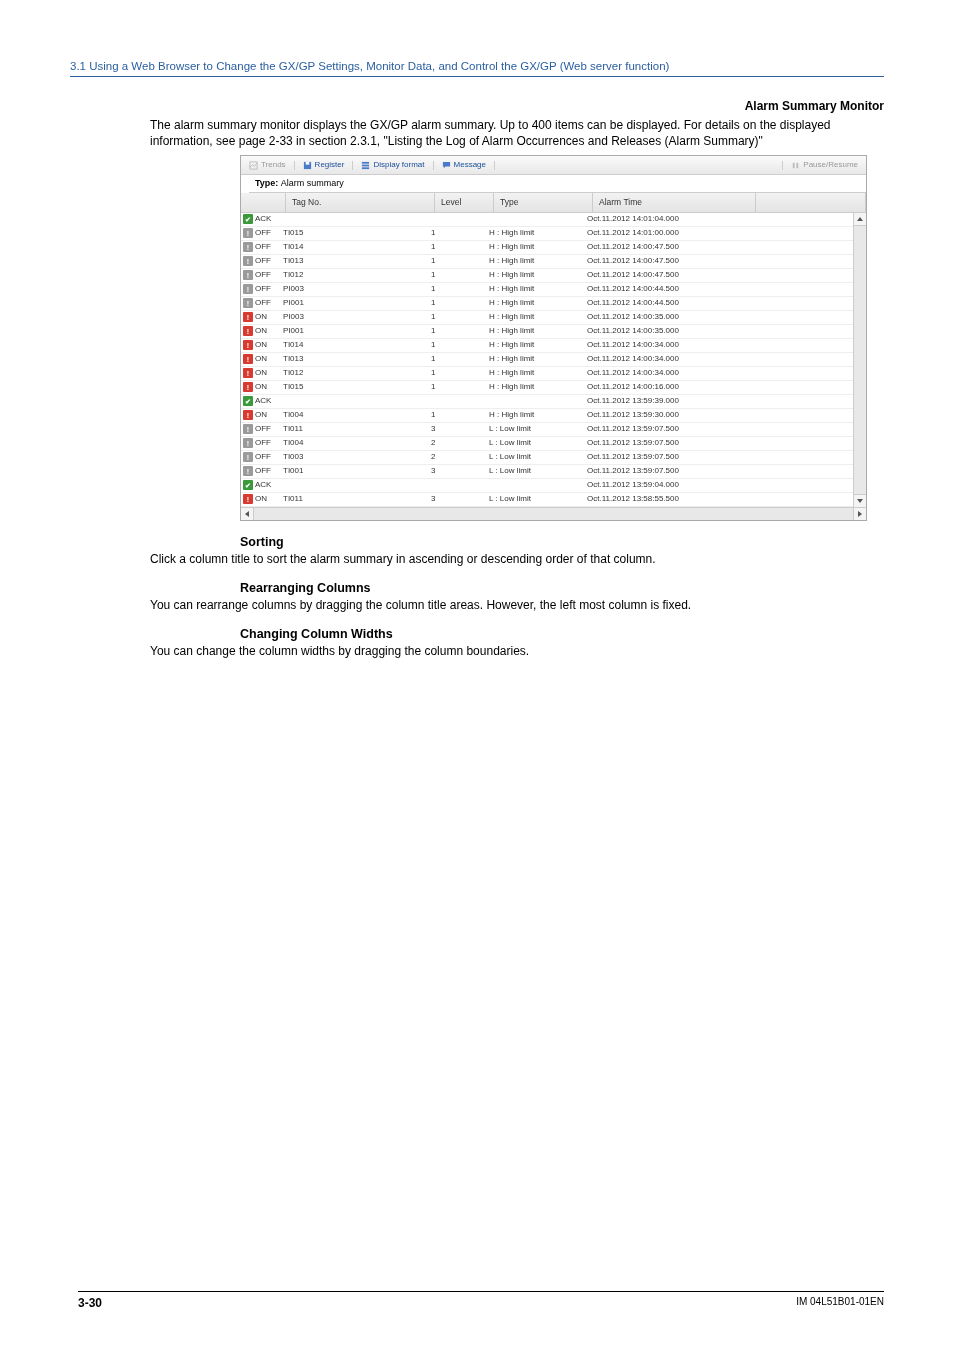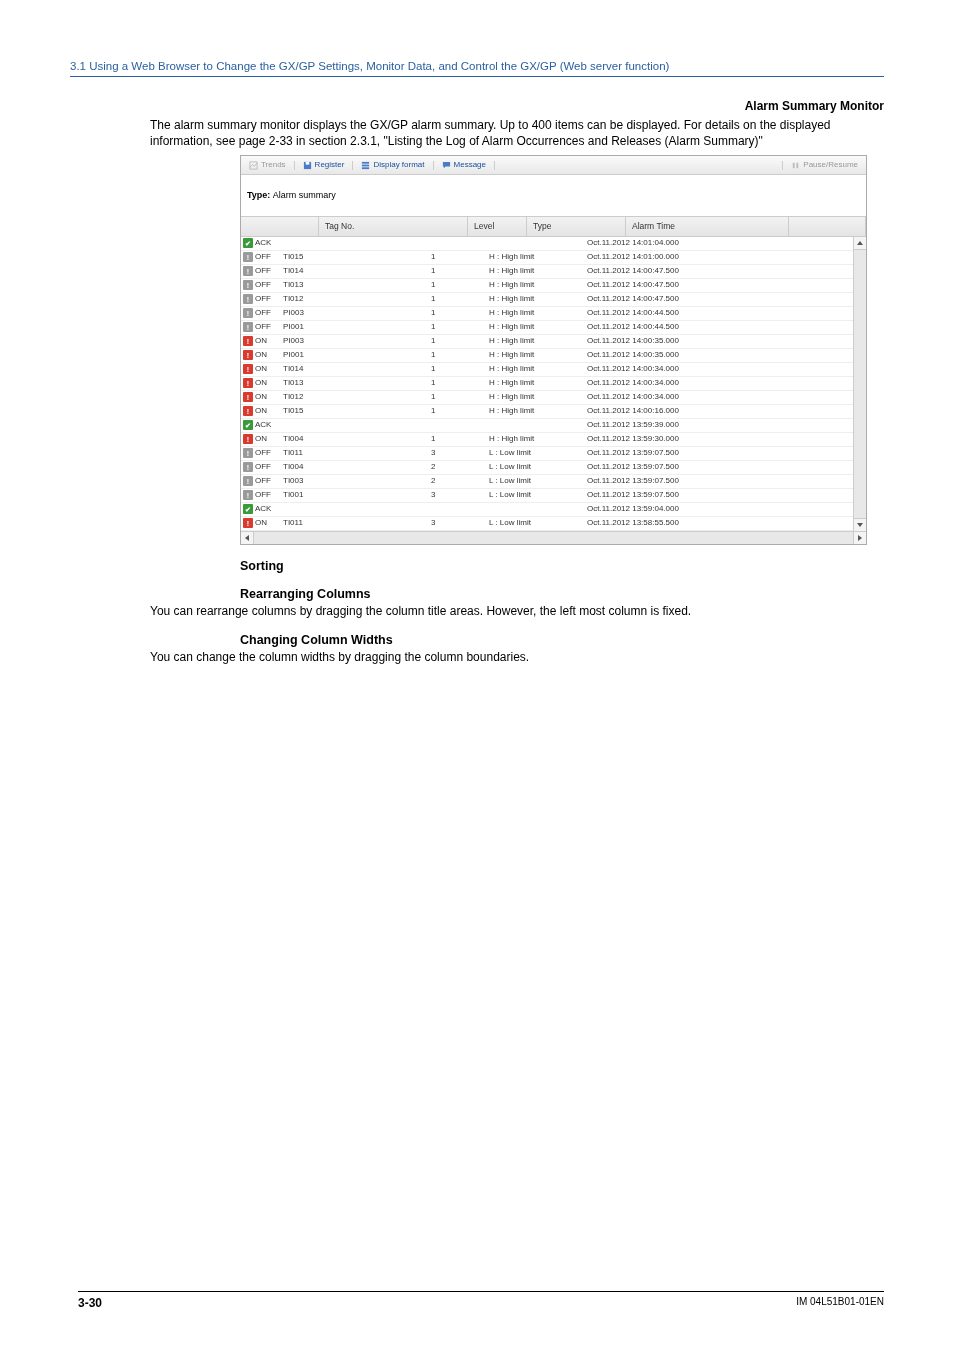--- a/index.html
+++ b/index.html
@@ -70,30 +70,30 @@
     padding: 0 8px;
     border-right: 1px solid #ccc;
     color: #1a4d9a;
     white-space: nowrap;
   }
   .tbtn.disabled { color: #999; }
   .tspacer { flex: 1; }
   .ticon { width: 9px; height: 9px; display: inline-block; }
   .ticon svg { width: 9px; height: 9px; display: block; }
   .typerow {
-    padding: 16px 6px;
+    padding: 4px 6px;
     border-bottom: 1px solid #ccc;
     font-size: 9px;
+    margin-left: 8px;
   }
   .typebold { font-weight: bold; }
   .gridhead {
     display: flex;
     background: linear-gradient(#f2f2f2,#e4e4e4);
     border-bottom: 1px solid #ccc;
-    padding-left: 33px;
   }
   .gridhead > div {
     padding: 5px 6px;
     border-right: 1px solid #ccc;
     font-size: 8.5px;
     color: #333;
   }
   .col-status { width: 32px; }
   .col-tag    { width: 136px; }
   .col-level  { width: 46px; }
@@ -515,20 +515,21 @@
       <div class="hsflex"></div>
       <div class="hsright">
         <div class="hsbtn">
             <span class="arrow right"></span>
           </div>
       </div>
     </div>
   </div>
 
   <div class="heading2">Sorting</div>
+  <div class="bodytext">Click a column title to sort the alarm summary in ascending or descending order of that column.</div>
 
   <div class="heading2">Rearranging Columns</div>
   <div class="bodytext">You can rearrange columns by dragging the column title areas. However, the left most column is fixed.</div>
 
   <div class="heading2">Changing Column Widths</div>
   <div class="bodytext">You can change the column widths by dragging the column boundaries.</div>
 
   <div class="footer">
     <span class="page-no">3-30</span>
     <span>IM 04L51B01-01EN</span>

